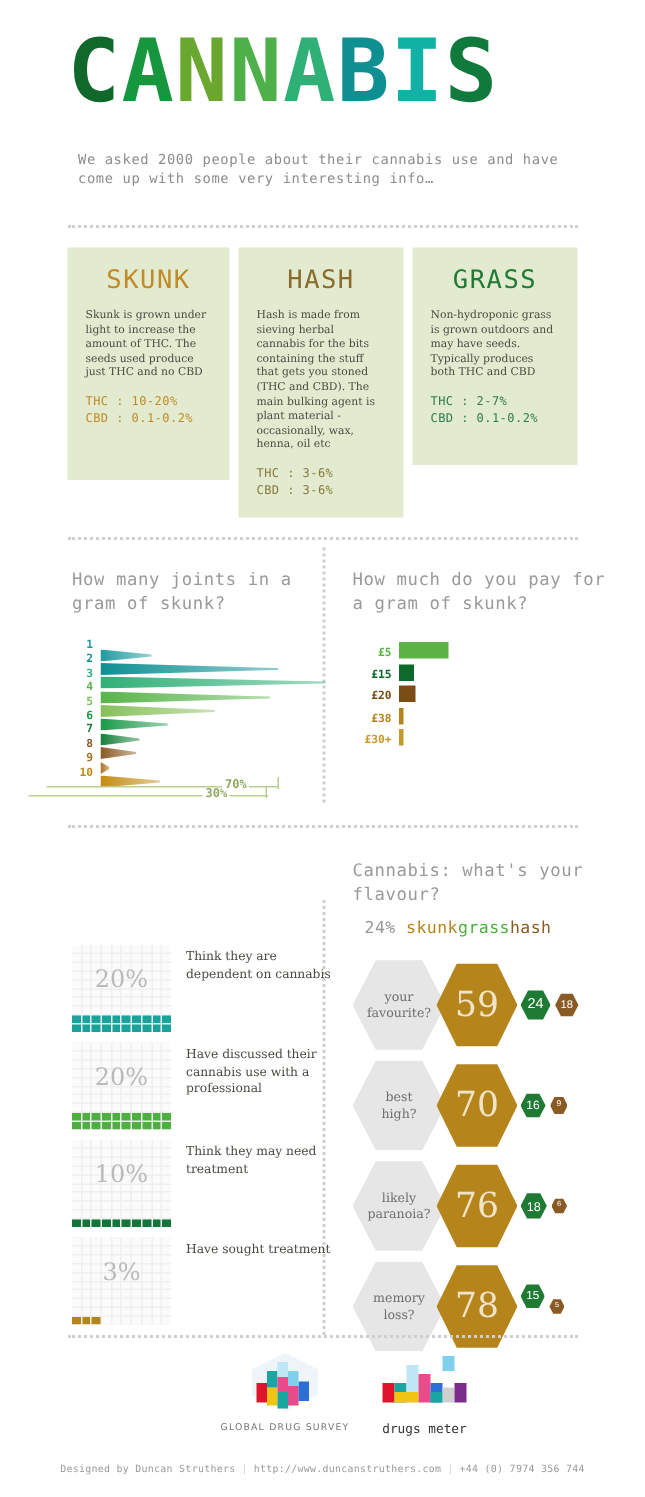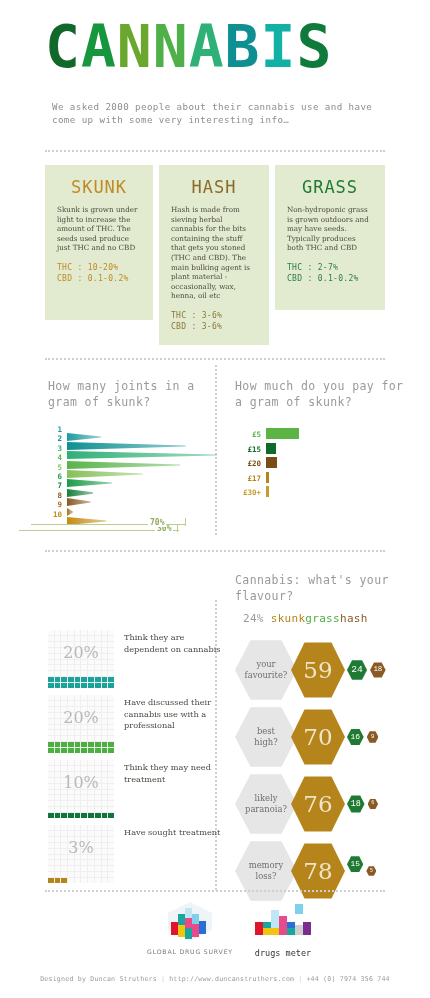--- a/index.html
+++ b/index.html
@@ -82,21 +82,21 @@
   .jbar{position:absolute;left:19px;top:0.5px;height:8px;}
   .jaxis{
     position:absolute;left:19px;top:530px;width:160px;height:1px;background:#b9cf8f;
   }
   .jaxis-cap{
     position:absolute;left:177px;top:524px;width:1px;height:8px;background:#b9cf8f;
   }
   .jaxis-lbl{
     position:absolute;left:135px;top:524px;
     font-family:"DejaVu Sans Mono", monospace;
-    font-size:8px;font-weight:bold;color:#8faa5c;background:#fff;padding:0 2px;margin-left:20px;
+    font-size:8px;font-weight:bold;color:#8faa5c;background:#fff;padding:0 2px;
   }
 
   
   .prices{position:absolute;left:235px;top:428px;width:185px;}
   .prow{position:relative;height:14.5px;}
   .plabel{
     position:absolute;left:0;top:1px;width:26px;text-align:right;
     font-family:"DejaVu Sans Mono", monospace;
     font-size:7.5px;font-weight:bold;line-height:11px;
   }
@@ -160,21 +160,21 @@
   .hexbig span{
     font-family:"DejaVu Serif", serif;
     font-size:23px;color:#efe3c8;line-height:23px;
   }
   .hexsm{
     position:absolute;
     clip-path:polygon(25% 2%,75% 2%,100% 50%,75% 98%,25% 98%,0% 50%);
     display:flex;align-items:center;justify-content:center;
   }
   .hexsm span{
-    font-family:Liberation Mono, monospace;
+    font-family:Liberation Sans, sans-serif;
     color:#ffffff;line-height:1;text-align:right;
   }
 
   
   .logos{position:absolute;left:0;top:900px;width:430px;height:58px;}
   .logo-gds{position:absolute;left:145px;top:0;width:90px;text-align:center;}
   .logo-dm{position:absolute;left:238px;top:0;width:90px;text-align:center;}
   .logo-cap{
     font-family:"DejaVu Sans", sans-serif;
     font-size:6.2px;letter-spacing:.8px;color:#777;margin-top:2px;
@@ -364,21 +364,21 @@
       </div>
       <div class="prow">
         <div class="plabel" style="color:#0d6a2b">£15</div>
         <div class="pbar" style="width:9.77142857142857px;background:#0d6a2b"></div>
       </div>
       <div class="prow">
         <div class="plabel" style="color:#7a4d15">£20</div>
         <div class="pbar" style="width:10.857142857142856px;background:#7a4d15"></div>
       </div>
       <div class="prow">
-        <div class="plabel" style="color:#b5851c">£17</div>
+        <div class="plabel" style="color:#b5851c">£38</div>
         <div class="pbar" style="width:3px;background:#b5851c"></div>
       </div>
       <div class="prow">
         <div class="plabel" style="color:#c79a2a">£30+</div>
         <div class="pbar" style="width:3px;background:#c79a2a"></div>
       </div>
     </div>
   <div class="paxis"></div>
   <div class="paxis-cap"></div>
   <div class="paxis-lbl">70%</div>

